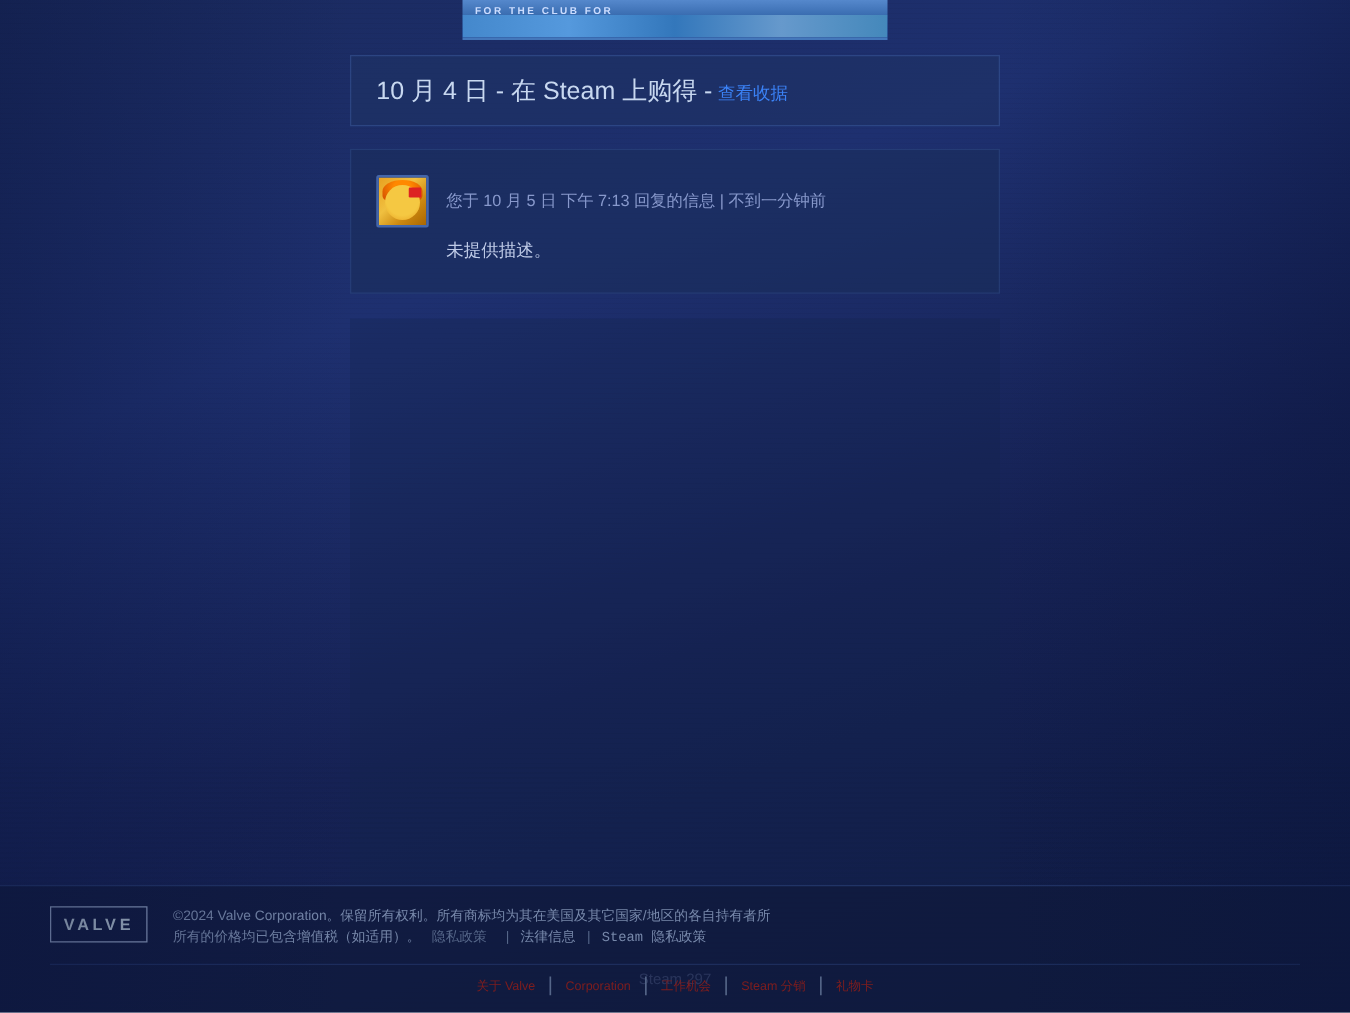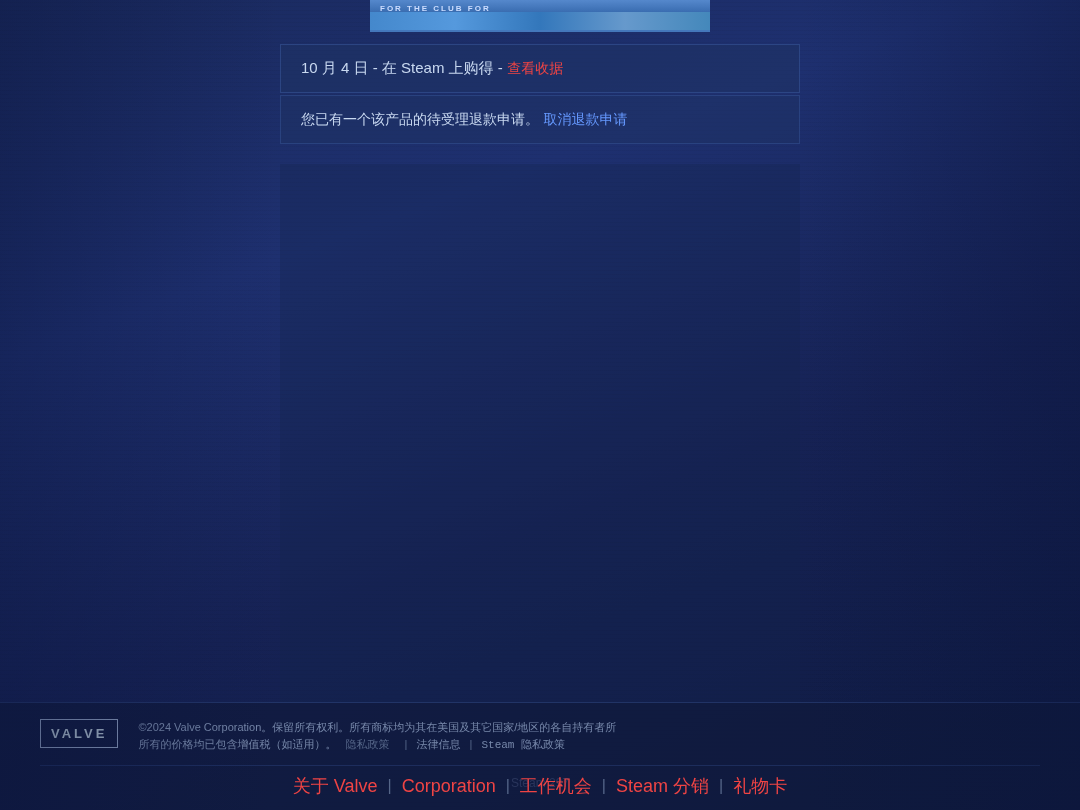--- a/index.html
+++ b/index.html
@@ -82,25 +82,25 @@
     
     .purchase-box {
       background: rgba(30, 50, 100, 0.6);
       border: 1px solid rgba(80, 120, 200, 0.3);
       padding: 14px 20px;
       margin-top: 12px;
     }
 
     .purchase-text {
       color: #c8d8f0;
-      font-size: 15px;
+      font-size: 20px;
     }
 
     .purchase-link {
-      color: #ef4444;
+      color: #3b82f6;
       text-decoration: none;
       font-size: 14px;
       cursor: pointer;
     }
 
     
     .refund-box {
       background: rgba(30, 50, 100, 0.5);
       border: 1px solid rgba(80, 120, 200, 0.25);
       padding: 14px 20px;
@@ -244,22 +244,22 @@
     .footer-nav {
       display: flex;
       justify-content: center;
       align-items: center;
       gap: 0;
       padding-top: 8px;
       border-top: 1px solid rgba(60, 90, 160, 0.3);
     }
 
     .footer-nav-link {
-      color: #ef4444;
-      font-size: 18px;
+      color: #7f1d1d;
+      font-size: 10px;
       cursor: pointer;
     }
 
     .footer-nav-sep {
       color: #556688;
       margin: 0 10px;
     }
 
     
     .steam-badge {
@@ -310,26 +310,34 @@
   </div>
 
   <div class="main-content">
 
     <div class="purchase-box">
       <span class="purchase-text">10 月 4 日 - 在 Steam 上购得 -</span>
       <span> </span>
       <a class="purchase-link">查看收据</a>
     </div>
 
-    <div class="refund-box">
-      <span class="refund-text">您已有一个该产品的待受理退款申请。</span>
-      <span> </span>
-      <a class="refund-link">取消退款申请</a>
-    </div>
-
+
+    <div class="message-section">
+      <div class="message-header">
+
+        <div class="avatar">
+          <div class="avatar-hair"></div>
+          <div class="avatar-face"></div>
+          <div class="avatar-ribbon"></div>
+        </div>
+
+        <span class="message-meta">您于 10 月 5 日 下午 7:13 回复的信息 | 不到一分钟前</span>
+      </div>
+      <div class="message-body">未提供描述。</div>
+    </div>
 
     <div class="empty-area"></div>
 
   </div>
 
   <div class="footer-section">
     <div class="footer-main">
       <div class="valve-logo">VALVE</div>
       <div class="footer-copyright">
         <div>©2024 Valve Corporation。保留所有权利。所有商标均为其在美国及其它国家/地区的各自持有者所</div>

